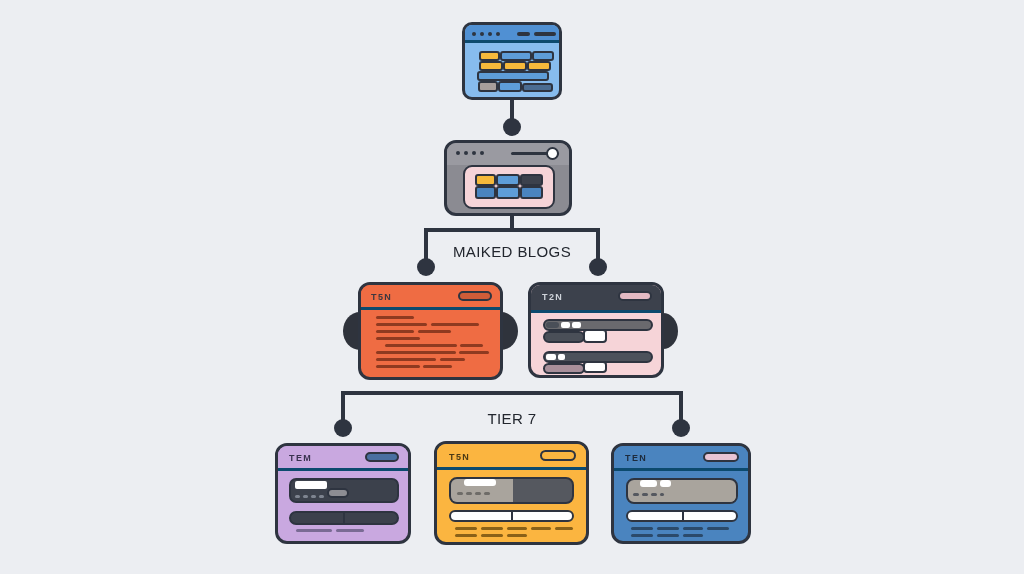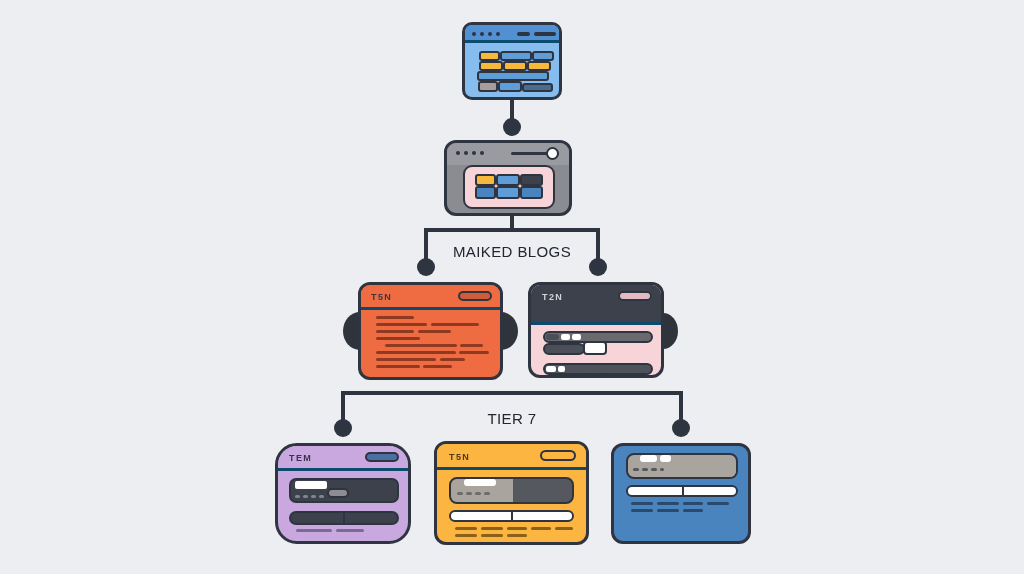--- a/index.html
+++ b/index.html
@@ -179,21 +179,21 @@
       <span class="bar" style="left:98px; top:41px; width:30px; height:3px; background:#8f3a20;"></span>
       <span class="bar" style="left:15px; top:48px; width:60px; height:3px; background:#8f3a20;"></span>
       <span class="bar" style="left:79px; top:48px; width:25px; height:3px; background:#8f3a20;"></span>
       <span class="bar" style="left:15px; top:55px; width:44px; height:3px; background:#8f3a20;"></span>
       <span class="bar" style="left:62px; top:55px; width:29px; height:3px; background:#8f3a20;"></span>
     </div>
   </div>
 
   <div class="ear" style="left:648px; top:313px; width:30px; height:36px;"></div>
   <div class="card" style="left:528px; top:282px; width:136px; height:96px; background:#f6d4d8; border-radius:12px;">
-    <div class="titlebar" style="height:40px; background:#3c414c;">
+    <div class="titlebar" style="height:28px; background:#3c414c;">
       <span class="tlabel" style="left:11px; top:8px; font-size:9px; color:#cfd3da;">T2N</span>
       <span class="pill" style="right:9px; top:6px; width:34px; height:10px; background:#e3b9c3; border-color:#2e3440;"></span>
     </div>
     <div class="body" style="height:66px;">
       <span class="bar" style="left:12px; top:6px; width:110px; height:12px; border-radius:7px; background:#6a6a6e; border:2px solid #2e3440;"></span>
       <span class="bar" style="left:15px; top:9px; width:13px; height:6px; border-radius:3px; background:#4a4f58;"></span>
       <span class="bar" style="left:30px; top:9px; width:9px; height:6px; border-radius:2px; background:#ffffff;"></span>
       <span class="bar" style="left:41px; top:9px; width:9px; height:6px; border-radius:2px; background:#ffffff;"></span>
       <span class="bar" style="left:12px; top:18px; width:42px; height:12px; border-radius:7px; background:#4a4f58; border:2px solid #2e3440;"></span>
       <span class="bar" style="left:52px; top:16px; width:24px; height:14px; border-radius:4px; background:#ffffff; border:2px solid #2e3440;"></span>
@@ -205,21 +205,21 @@
     </div>
   </div>
 
   <div class="line-h" style="left:341px; top:391px; width:342px; height:4px;"></div>
   <div class="line-v" style="left:341px; top:391px; width:4px; height:32px;"></div>
   <div class="line-v" style="left:679px; top:391px; width:4px; height:32px;"></div>
   <div class="node-dot" style="left:334px; top:419px; width:18px; height:18px;"></div>
   <div class="node-dot" style="left:672px; top:419px; width:18px; height:18px;"></div>
   <div class="conn-label" style="left:512px; top:410px;">TIER 7</div>
 
-  <div class="card" style="left:275px; top:443px; width:136px; height:101px; background:#c9a8e0; border-radius:22px;">
+  <div class="card" style="left:275px; top:443px; width:136px; height:101px; background:#c9a8e0; border-radius:12px;">
     <div class="titlebar" style="height:25px; background:#c9a8e0;">
       <span class="tlabel" style="left:11px; top:8px; font-size:9px; color:#3a3350;">TEM</span>
       <span class="pill" style="right:9px; top:6px; width:34px; height:10px; background:#4a6fa0;"></span>
     </div>
     <div class="body" style="height:70px;">
       <span class="bar" style="left:11px; top:7px; width:110px; height:25px; border-radius:7px; background:#3c414c; border:2px solid #2e3440;"></span>
       <span class="bar" style="left:17px; top:10px; width:32px; height:8px; border-radius:2px; background:#ffffff;"></span>
       <span class="bar" style="left:49px; top:17px; width:22px; height:10px; border-radius:5px; background:#8d8d93; border:2px solid #2e3440;"></span>
       <span class="bar" style="left:17px; top:24px; width:5px; height:3px; background:#7e8490;"></span>
       <span class="bar" style="left:25px; top:24px; width:5px; height:3px; background:#7e8490;"></span>
@@ -252,20 +252,24 @@
       <span class="bar" style="left:70px; top:57px; width:20px; height:3px; background:#8a6118;"></span>
       <span class="bar" style="left:94px; top:57px; width:20px; height:3px; background:#8a6118;"></span>
       <span class="bar" style="left:118px; top:57px; width:18px; height:3px; background:#8a6118;"></span>
       <span class="bar" style="left:18px; top:64px; width:22px; height:3px; background:#8a6118;"></span>
       <span class="bar" style="left:44px; top:64px; width:22px; height:3px; background:#8a6118;"></span>
       <span class="bar" style="left:70px; top:64px; width:20px; height:3px; background:#8a6118;"></span>
     </div>
   </div>
 
   <div class="card" style="left:611px; top:443px; width:140px; height:101px; background:#4a84bf; border-radius:12px;">
+    <div class="titlebar" style="height:25px; background:#4a84bf;">
+      <span class="tlabel" style="left:11px; top:8px; font-size:9px; color:#1d2b3d;">TEN</span>
+      <span class="pill" style="right:9px; top:6px; width:36px; height:10px; background:#e8c4d4;"></span>
+    </div>
     <div class="body" style="height:70px;">
       <span class="bar" style="left:12px; top:7px; width:112px; height:26px; border-radius:8px; background:#a9a49d; border:2px solid #2e3440;"></span>
       <span class="bar" style="left:63px; top:16px; width:59px; height:15px; border-radius:0 6px 6px 0; background:#a9a49d;"></span>
       <span class="bar" style="left:26px; top:9px; width:17px; height:7px; background:#ffffff;"></span>
       <span class="bar" style="left:46px; top:9px; width:11px; height:7px; background:#ffffff;"></span>
       <span class="bar" style="left:19px; top:22px; width:6px; height:3px; background:#55585f;"></span>
       <span class="bar" style="left:28px; top:22px; width:6px; height:3px; background:#55585f;"></span>
       <span class="bar" style="left:37px; top:22px; width:6px; height:3px; background:#55585f;"></span>
       <span class="bar" style="left:46px; top:22px; width:4px; height:3px; background:#55585f;"></span>
       <span class="bar" style="left:12px; top:39px; width:112px; height:12px; border-radius:6px; background:#ffffff; border:2px solid #2e3440;"></span>

